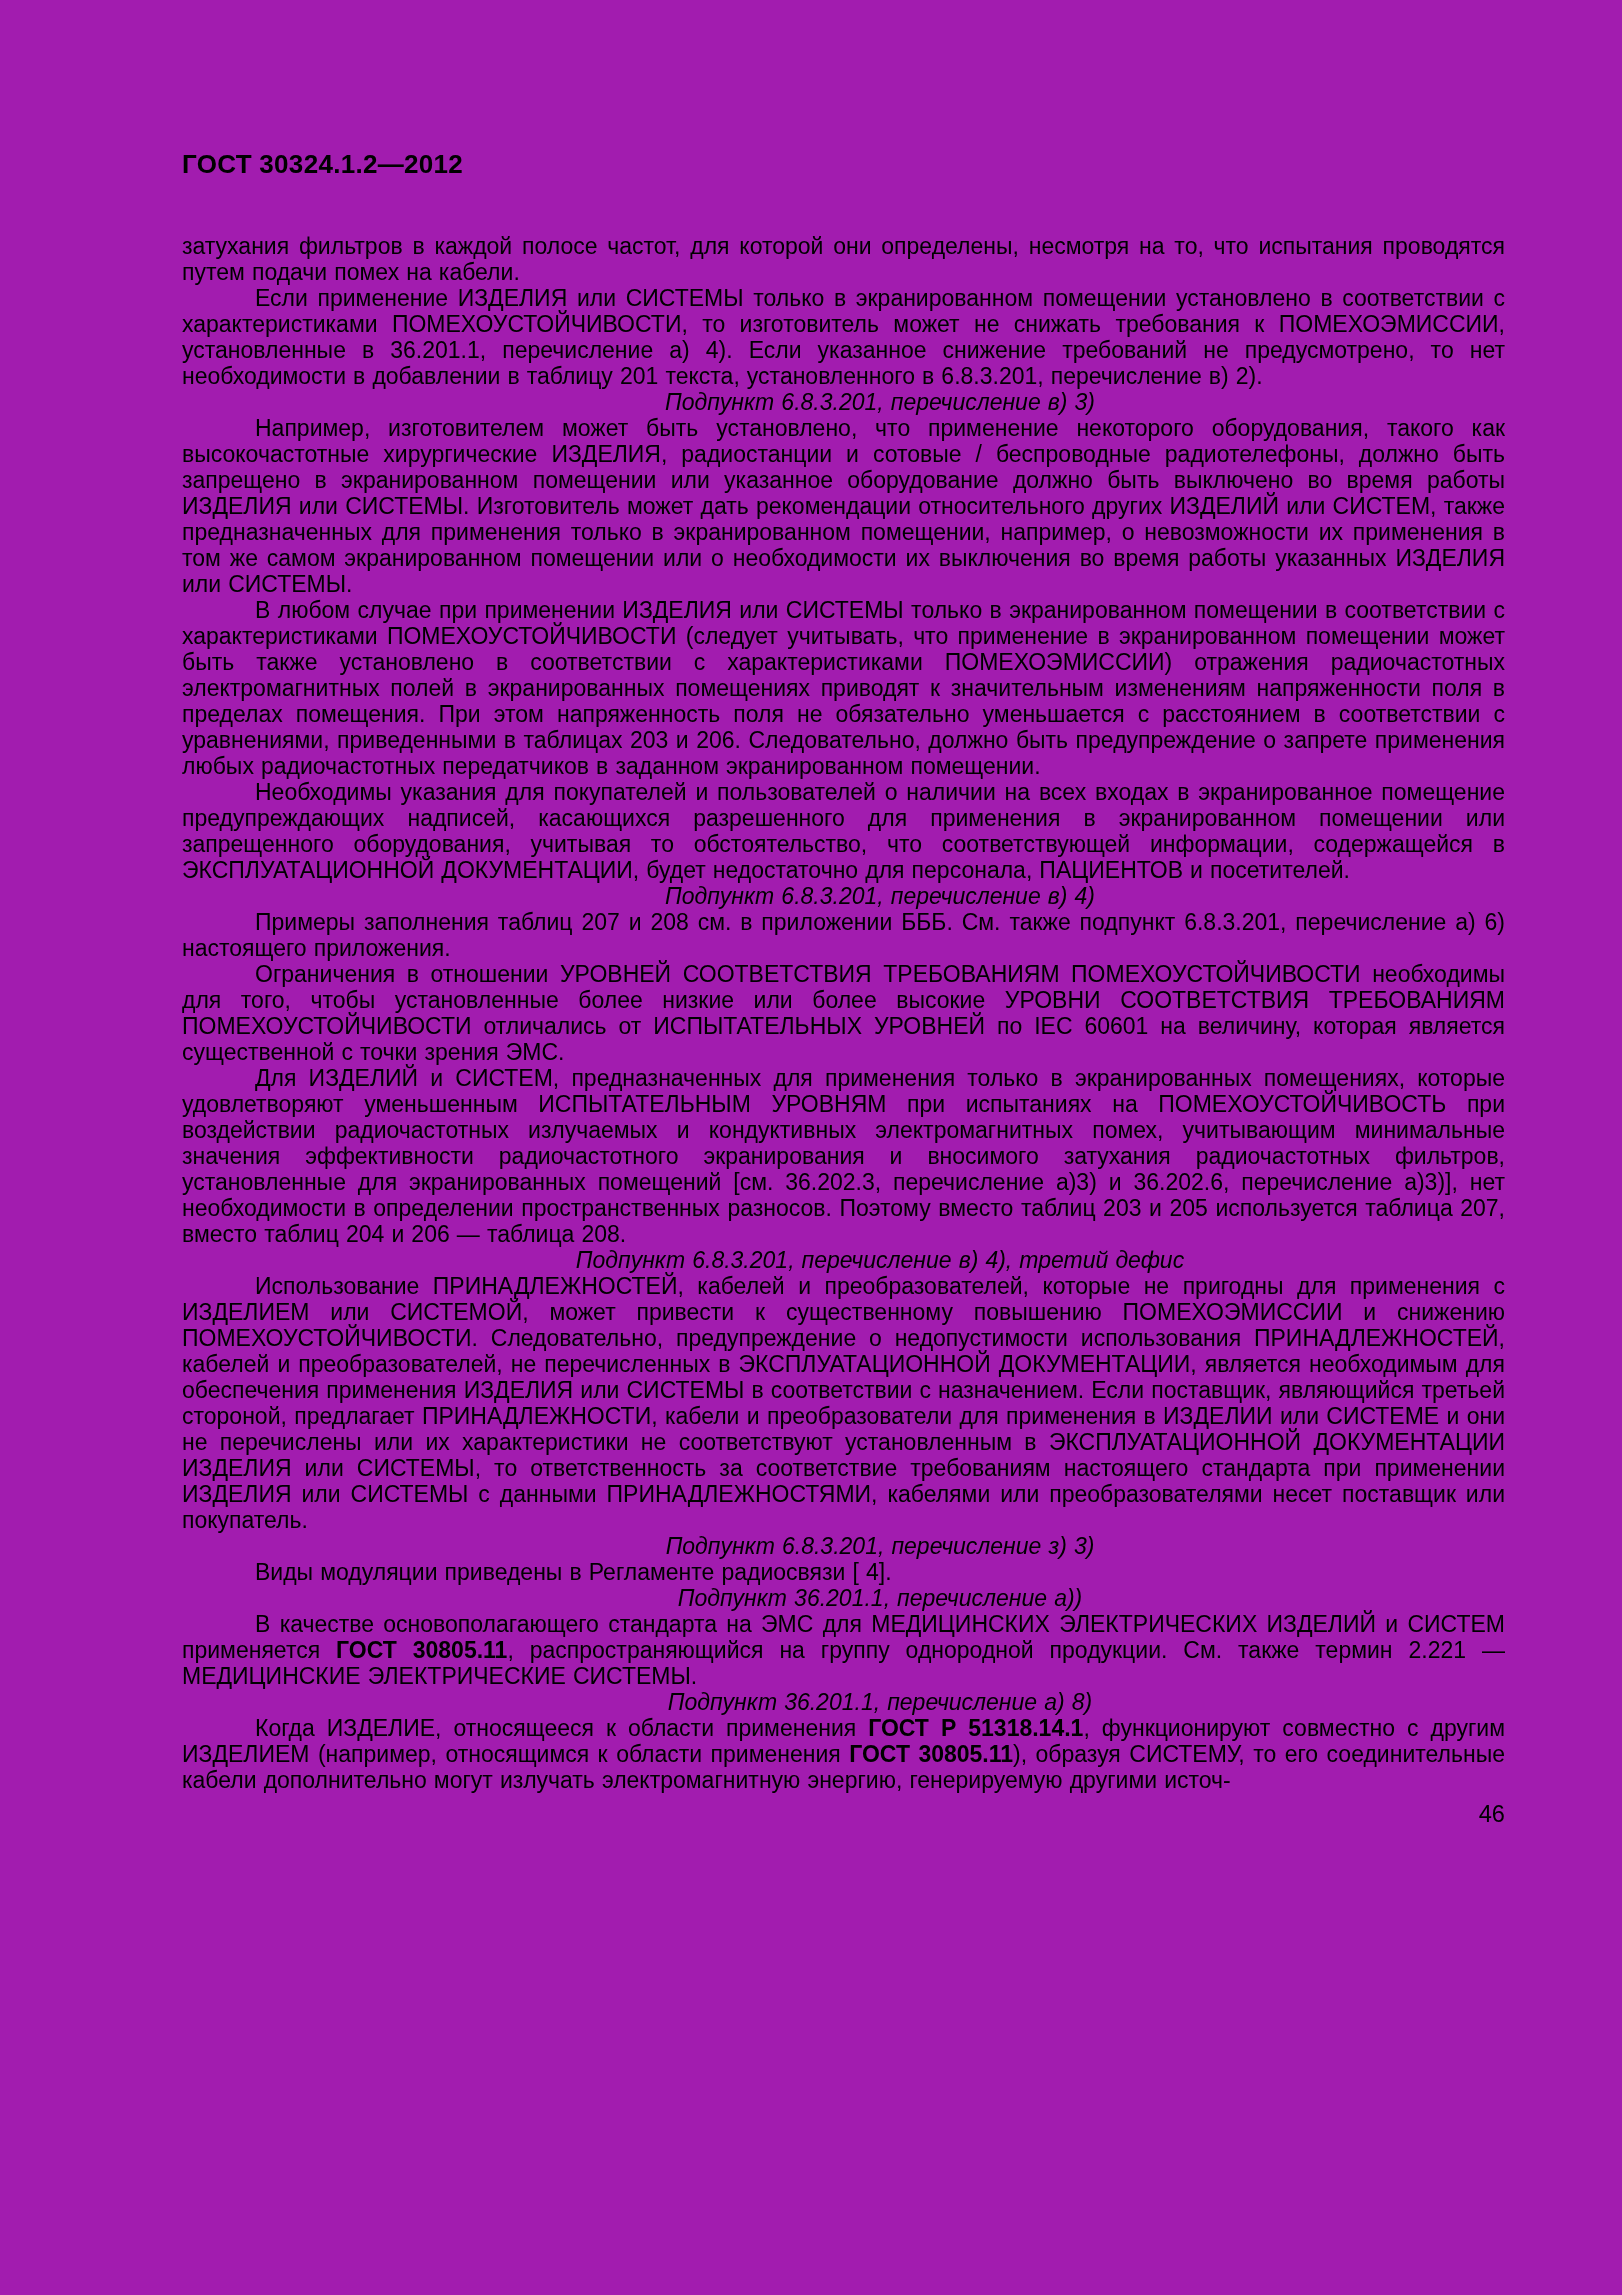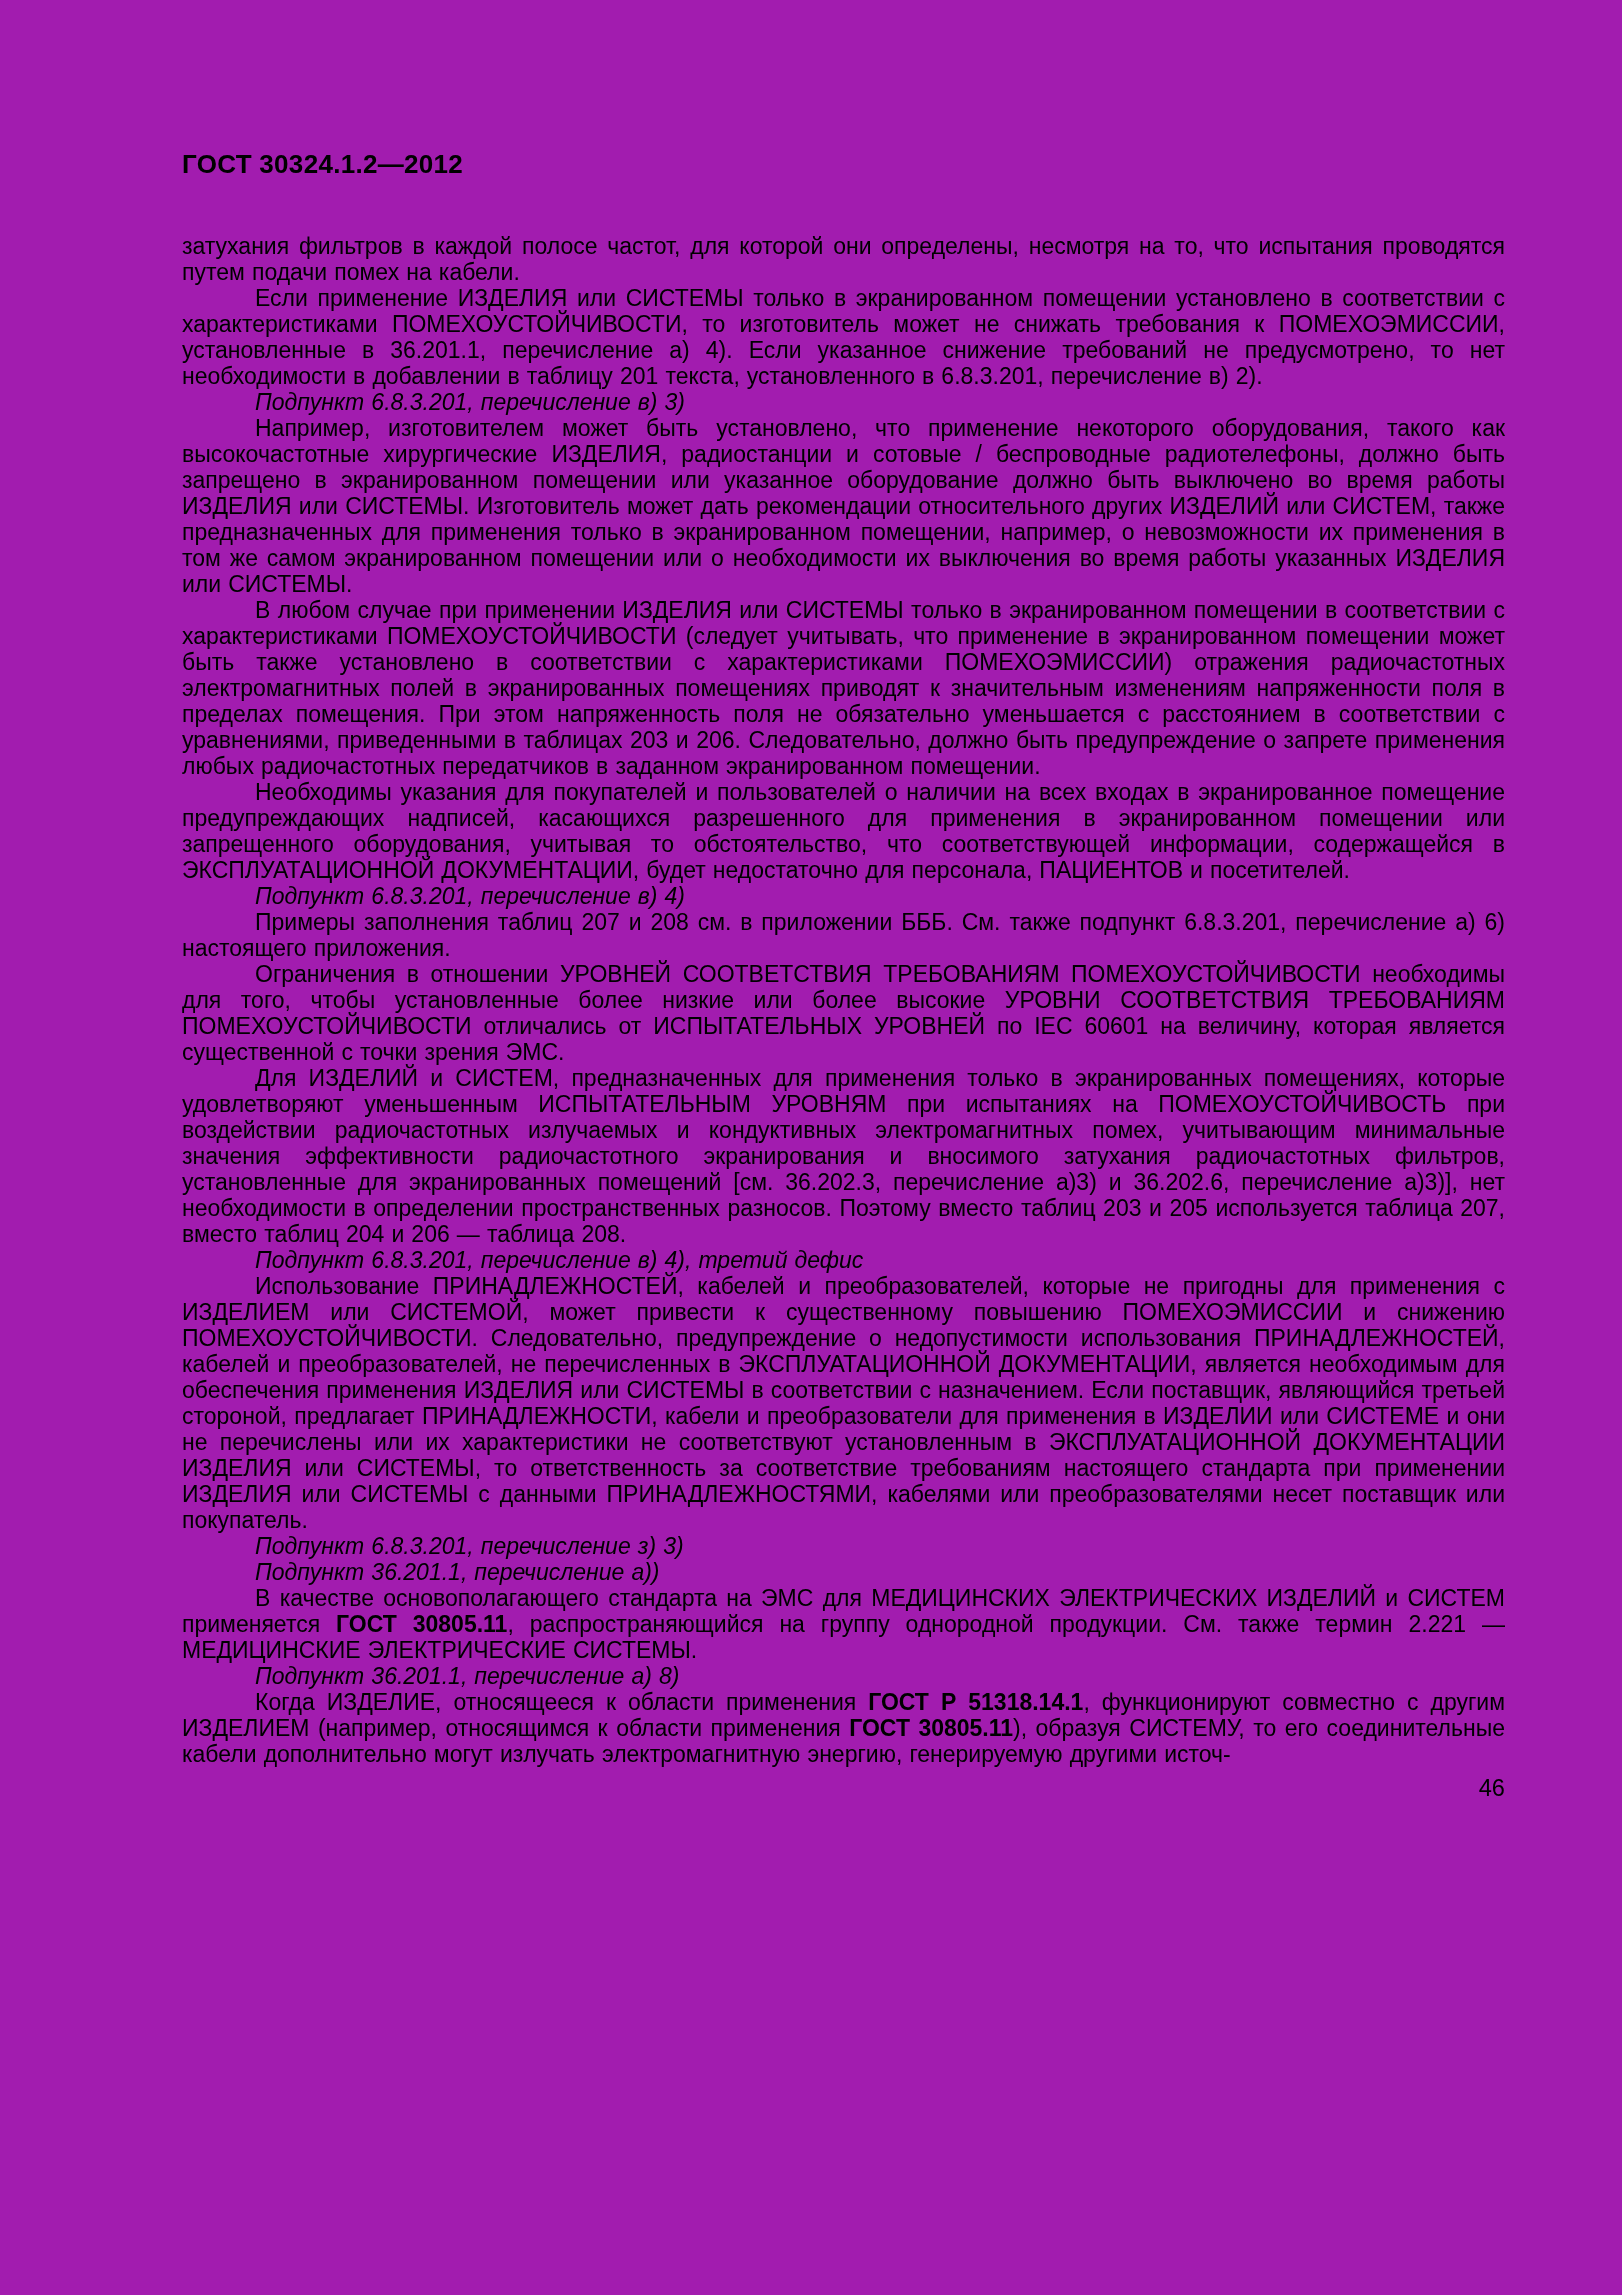--- a/index.html
+++ b/index.html
@@ -37,21 +37,21 @@
     line-height: 26px;
     text-align: justify;
     text-indent: 73px;
     word-spacing: 0.7px;
   }
   .content p.no-indent {
     text-indent: 0;
   }
   .content p.subpoint {
     font-style: italic;
-    text-align: left;
+    text-align: center;
   }
   .content b {
     font-weight: bold;
   }
   .page-number {
     margin-top: 6.5px;
     font-size: 23.6px;
     line-height: 29.4px;
     text-align: right;
   }
@@ -86,20 +86,21 @@
     <p>Для ИЗДЕЛИЙ и СИСТЕМ, предназначенных для применения только в экранированных помещениях, которые удовлетворяют уменьшенным ИСПЫТАТЕЛЬНЫМ УРОВНЯМ при испытаниях на ПОМЕХОУСТОЙЧИВОСТЬ при воздействии радиочастотных излучаемых и кондуктивных электромагнитных помех, учитывающим минимальные значения эффективности радиочастотного экранирования и вносимого затухания радиочастотных фильтров, установленные для экранированных помещений [см. 36.202.3, перечисление а)3) и 36.202.6, перечисление а)3)], нет необходимости в определении пространственных разносов. Поэтому вместо таблиц 203 и 205 используется таблица 207, вместо таблиц 204 и 206 — таблица 208.</p>
 
     <p class="subpoint">Подпункт 6.8.3.201, перечисление в) 4), третий дефис</p>
 
 
 
     <p>Использование ПРИНАДЛЕЖНОСТЕЙ, кабелей и преобразователей, которые не пригодны для применения с ИЗДЕЛИЕМ или СИСТЕМОЙ, может привести к существенному повышению ПОМЕХОЭМИССИИ и снижению ПОМЕХОУСТОЙЧИВОСТИ. Следовательно, предупреждение о недопустимости использования ПРИНАДЛЕЖНОСТЕЙ, кабелей и преобразователей, не перечисленных в ЭКСПЛУАТАЦИОННОЙ ДОКУМЕНТАЦИИ, является необходимым для обеспечения применения ИЗДЕЛИЯ или СИСТЕМЫ в соответствии с назначением. Если поставщик, являющийся третьей стороной, предлагает ПРИНАДЛЕЖНОСТИ, кабели и преобразователи для применения в ИЗДЕЛИИ или СИСТЕМЕ и они не перечислены или их характеристики не соответствуют установленным в ЭКСПЛУАТАЦИОННОЙ ДОКУМЕНТАЦИИ ИЗДЕЛИЯ или СИСТЕМЫ, то ответственность за соответствие требованиям настоящего стандарта при применении ИЗДЕЛИЯ или СИСТЕМЫ с данными ПРИНАДЛЕЖНОСТЯМИ, кабелями или преобразователями несет поставщик или покупатель.</p>
 
     <p class="subpoint">Подпункт 6.8.3.201, перечисление з) 3)</p>
 
+    <p>Виды модуляции приведены в Регламенте радиосвязи [ 4].</p>
 
     <p class="subpoint">Подпункт 36.201.1, перечисление а))</p>
 
     <p>
       <span>В качестве основополагающего стандарта на ЭМС для МЕДИЦИНСКИХ ЭЛЕКТРИЧЕСКИХ ИЗДЕЛИЙ и СИСТЕМ применяется </span><b>ГОСТ 30805.11</b><span>, распространяющийся на группу однородной продукции. См. также термин 2.221 — МЕДИЦИНСКИЕ ЭЛЕКТРИЧЕСКИЕ СИСТЕМЫ.</span>
     </p>
 
     <p class="subpoint">Подпункт 36.201.1, перечисление а) 8)</p>
 
     <p>

